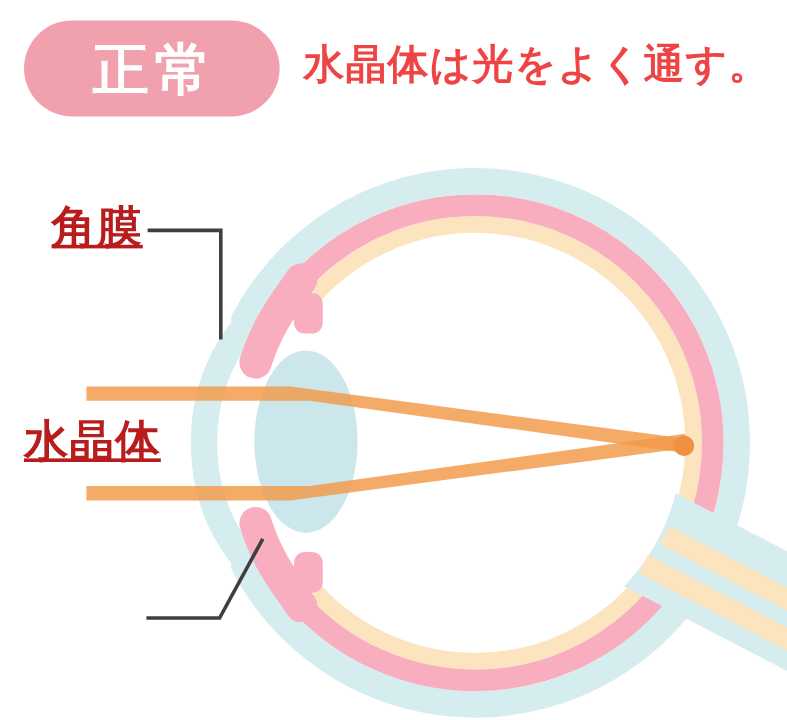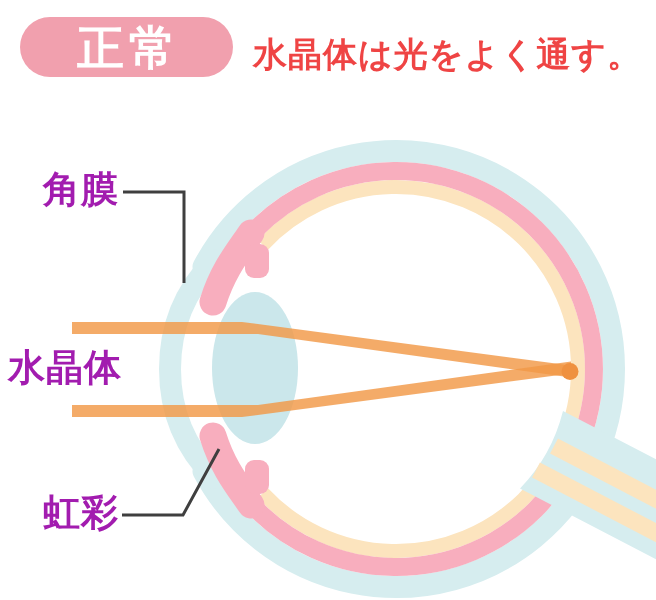--- a/index.html
+++ b/index.html
@@ -13,21 +13,21 @@
   }
   .eye-svg {
     position: absolute;
     left: 0; top: 0;
     width: 656px; height: 600px;
     display: block;
   }
   .badge {
     position: absolute;
     left: 20px; top: 17px;
-    width: 213px; height: 60px;
+    width: 213px; height: 80px;
     border-radius: 40px;
     background: #F1A0AE;
     display: flex;
     align-items: center;
     justify-content: center;
     color: #ffffff;
     font-size: 47px;
     font-weight: bold;
     letter-spacing: 5px;
     text-indent: 5px;
@@ -40,27 +40,28 @@
     font-weight: 600;
     color: #ef4444;
     letter-spacing: 1px;
     line-height: 1.1;
     white-space: nowrap;
   }
   .part-label {
     position: absolute;
     font-size: 37px;
     font-weight: 600;
-    color: #a21caf;
+    color: #b91c1c;
     line-height: 1;
     letter-spacing: 1px;
     white-space: nowrap;
+    text-decoration: underline;
   }
   .label-cornea { left: 43px; top: 171px; }
-  .label-lens   { left: 8px;  top: 349px; }
+  .label-lens   { left: 20px;  top: 349px; }
   .label-iris   { left: 43px; top: 494px; }
 </style>
 </head>
 <body>
 
 <div class="stage">
 
   <svg class="eye-svg" viewBox="0 0 656 600" xmlns="http://www.w3.org/2000/svg">
 
     <path d="M 203.5 266.7 A 218 218 0 1 1 203.5 471.3" fill="none" stroke-width="22" stroke-linecap="round" stroke="#D6EDEF"></path>
@@ -92,15 +93,14 @@
     <polyline points="122,515 183,515 219,449" fill="none" stroke-width="3" stroke="#3F3F3F"></polyline>
   </svg>
 
   <div class="badge">
     <span>正常</span>
   </div>
   <div class="headline">水晶体は光をよく通す。</div>
 
   <div class="part-label label-cornea">角膜</div>
   <div class="part-label label-lens">水晶体</div>
-  <div class="part-label label-iris">虹彩</div>
 
 </div>
 
 </body></html>

